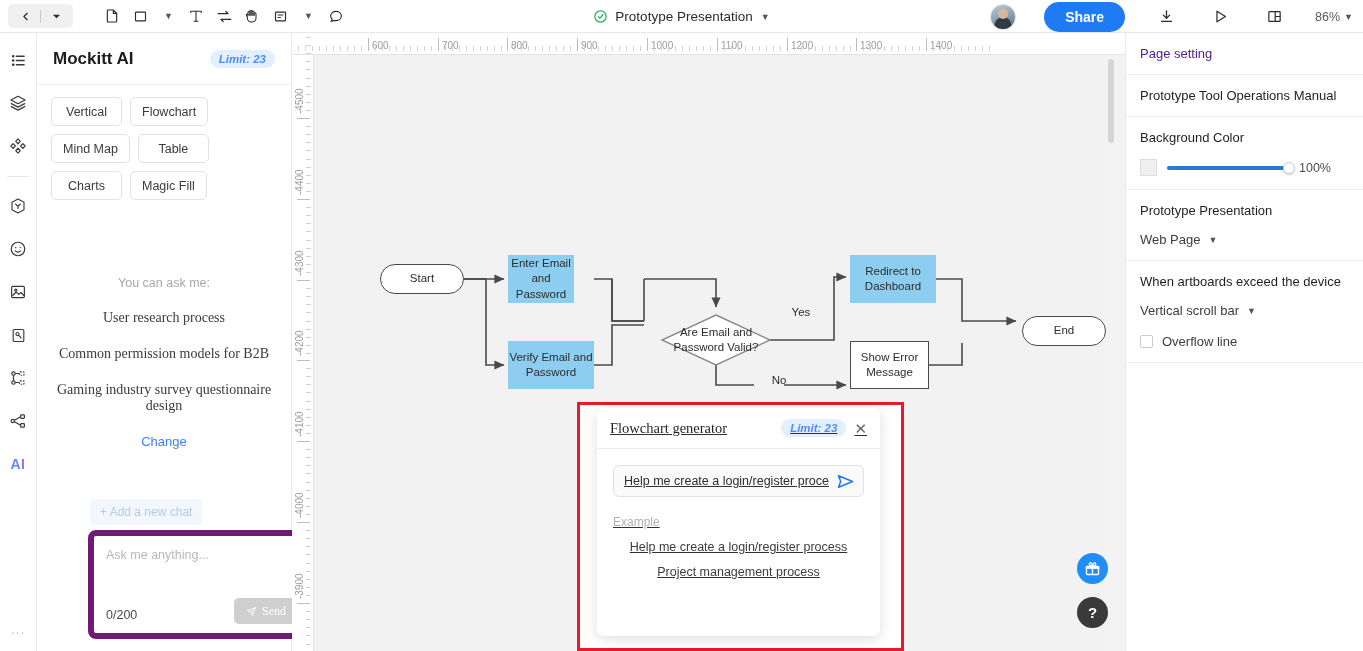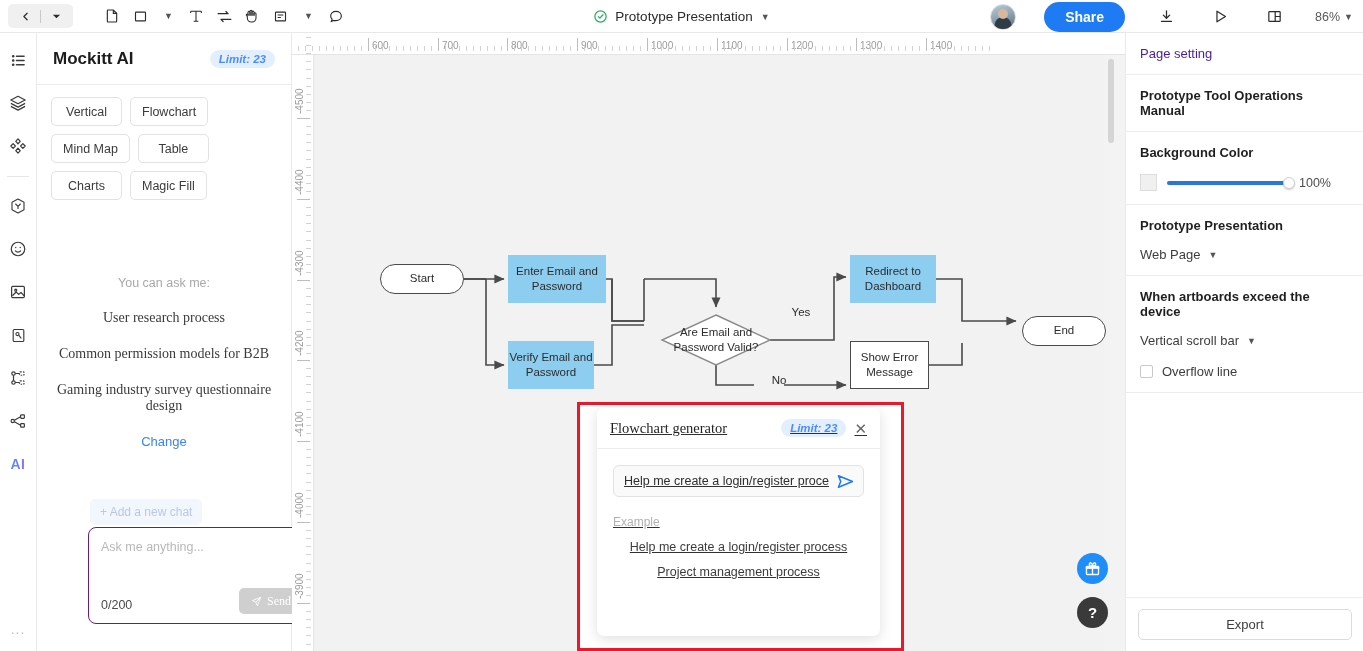--- a/index.html
+++ b/index.html
@@ -110,22 +110,22 @@
     margin-bottom: 20px; cursor: pointer;
   }
   .change-link { font-size: 13px; color: #3b82f6; cursor: pointer; }
 
   .newchat {
     position: absolute; left: 53px; bottom: 126px;
     background: #f2f6fd; color: #b9c9e4; font-size: 12px;
     border-radius: 5px; padding: 6px 10px; cursor: pointer;
   }
   .composer {
-    position: absolute; left: 51px; bottom: 27px; width: 226px; height: 97px;
-    border: 1px solid #701a75; border-radius: 8px; background: #fff;
+    position: absolute; left: 51px; bottom: 12px; width: 226px; height: 109px;
+    border: 6px solid #701a75; border-radius: 8px; background: #fff;
   }
   .composer-ph { position: absolute; left: 12px; top: 12px; font-size: 12.5px; color: #b8b8b8; }
   .counter { position: absolute; left: 12px; bottom: 11px; font-size: 12.5px; color: #4a4a4a; }
   .send-btn {
     position: absolute; right: 10px; bottom: 9px; background: #cfcfcf; color: #fff;
     border: none; border-radius: 5px; height: 26px; padding: 0 12px;
     font-size: 12px; display: flex; align-items: center; gap: 5px; cursor: pointer;
     font-family: "Liberation Serif", serif;
   }
 
@@ -205,21 +205,21 @@
   .fab-help { left: 1077px; top: 597px; background: #3a3a3a; color: #fff;
               font-size: 15px; font-weight: bold; }
 
   
   .rpanel {
     position: absolute; right: 0; top: 33px; width: 238px; height: 618px;
     background: #fff; border-left: 1px solid #eaeaea;
   }
   .rp-sec { padding: 13px 14px; border-bottom: 1px solid #ededed; }
   .rp-plain { font-size: 13px; color: #4c1d95; }
-  .rp-bold { font-size: 13px; font-weight: bold; color: #1f1f1f; }
+  .rp-bold { font-size: 13px; font-weight: normal; color: #1f1f1f; }
   .rp-row { display: flex; align-items: center; gap: 10px; margin-top: 14px; }
   .swatch { width: 17px; height: 17px; background: #f0f0f0; border: 1px solid #ddd; cursor: pointer; }
   .slider { position: relative; width: 122px; height: 4px; background: #e0e0e0; border-radius: 2px; cursor:pointer;}
   .slider-fill { position: absolute; left: 0; top: 0; height: 4px; background: #2879d6; border-radius: 2px; width: 122px; }
   .slider-knob {
     position: absolute; right: -6px; top: -4px; width: 12px; height: 12px;
     border-radius: 50%; background: #fff; border: 1px solid #cfcfcf; box-shadow: 0 1px 2px rgba(0,0,0,.2);
   }
   .pct { font-size: 12.5px; color: #4d4d4d; }
   .rp-select { font-size: 13px; color: #3d3d3d; display: flex; align-items: center; gap: 7px; cursor: pointer; margin-top: 14px; }
@@ -474,21 +474,21 @@
           <path d="M456 285 H520 V222 H532" marker-end="url(#ah)"></path>
           <path d="M402 310 V330 H440"></path>
           <path d="M470 330 H532" marker-end="url(#ah)"></path>
           <path d="M622 224 H648 V266 H702" marker-end="url(#ah)"></path>
           <path d="M615 310 H648 V288"></path>
         </g>
         <polygon points="402,260 456,285 402,310 348,285" fill="#ffffff" stroke="#8a8a8a" stroke-width="1.4"></polygon>
       </svg>
 
       <div class="node node-term" style="left:66px;top:209px;width:84px;height:30px;">Start</div>
-      <div class="node node-blue" style="left:194px;top:200px;width:98px;height:48px;">Enter Email and Password</div>
+      <div class="node node-blue" style="left:194px;top:200px;width:66px;height:48px;">Enter Email and Password</div>
       <div class="node node-blue" style="left:194px;top:286px;width:86px;height:48px;">Verify Email and Password</div>
       <div class="node" style="left:347px;top:260px;width:110px;height:50px;">Are Email and Password Valid?</div>
       <div class="node node-blue" style="left:536px;top:200px;width:86px;height:48px;">Redirect to Dashboard</div>
       <div class="node node-plain" style="left:536px;top:286px;width:79px;height:48px;">Show Error Message</div>
       <div class="node node-term" style="left:708px;top:261px;width:84px;height:30px;">End</div>
 
       <div class="node" style="left:470px;top:250px;width:34px;height:16px;">Yes</div>
       <div class="node" style="left:448px;top:318px;width:34px;height:16px;">No</div>
     </div>
 
@@ -750,17 +750,14 @@
       <div class="rp-bold">When artboards exceed the device</div>
       <div class="rp-select">
         <span>Vertical scroll bar</span>
         <span class="chev">▼</span>
       </div>
       <div class="rp-check">
         <span class="cbx"></span>
         <span>Overflow line</span>
       </div>
     </div>
-    <div class="export-wrap">
-      <button class="export-btn">Export</button>
-    </div>
   </div>
 </div>
 
 </body></html>

